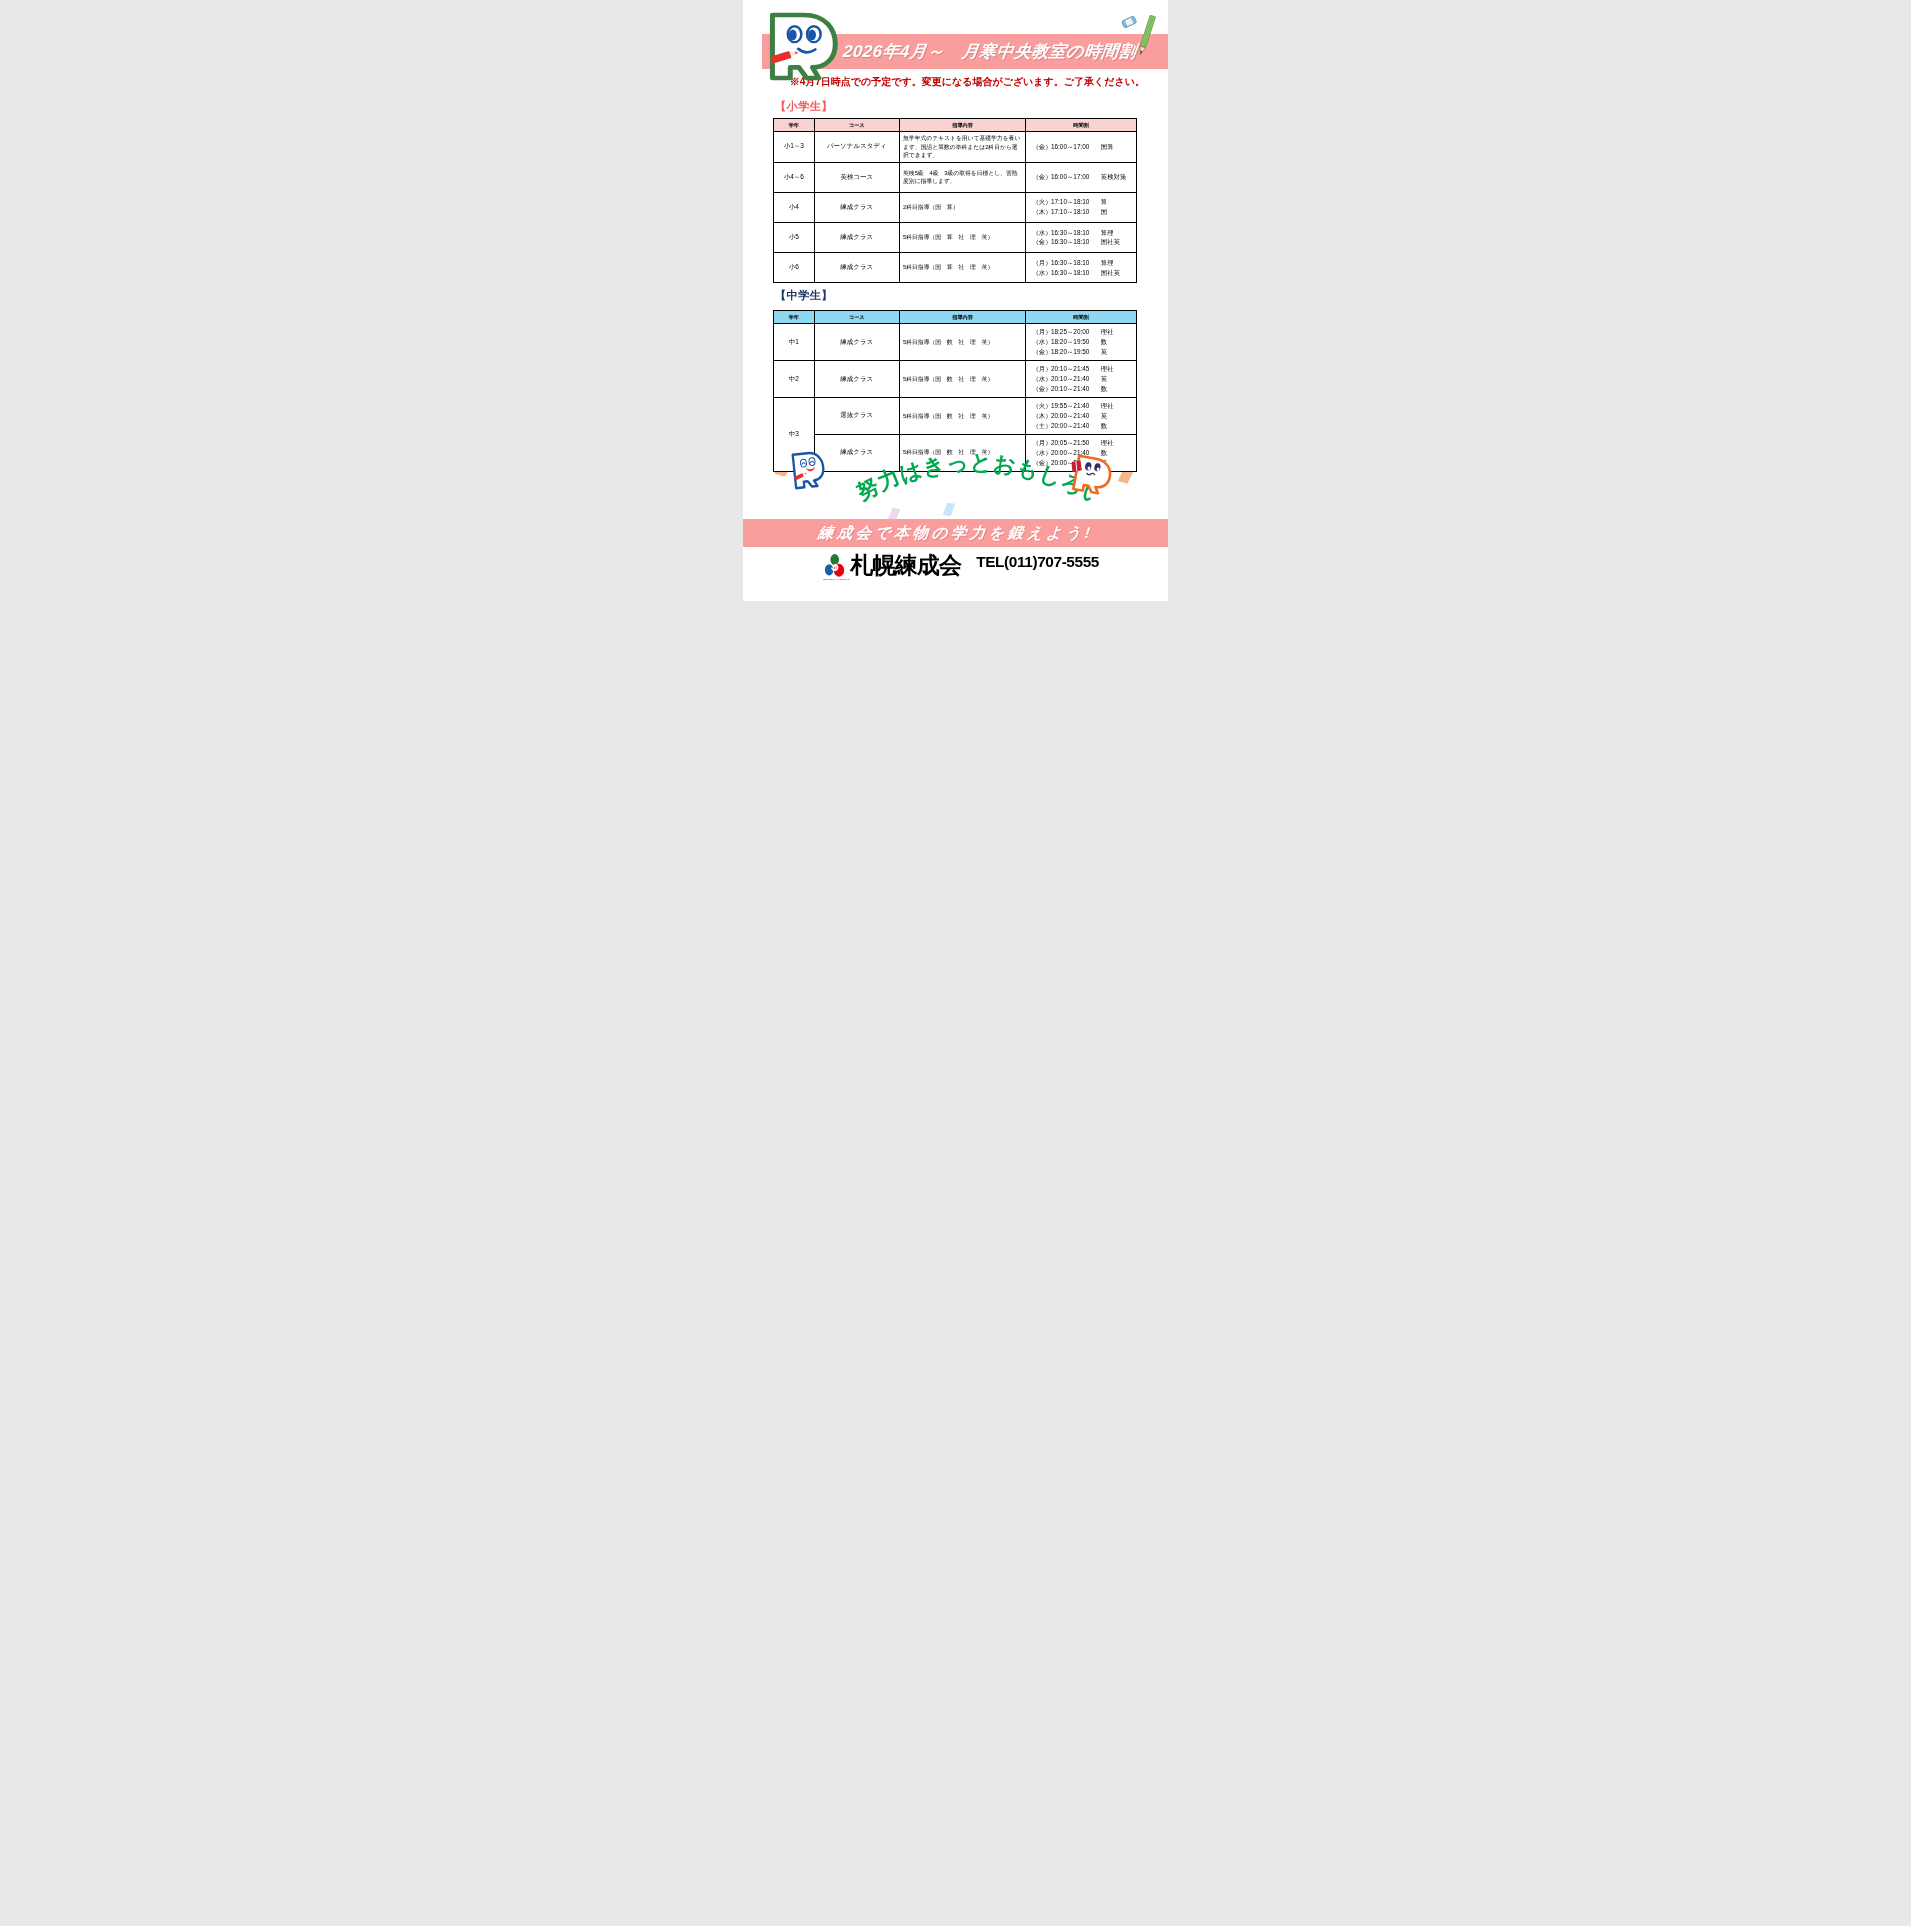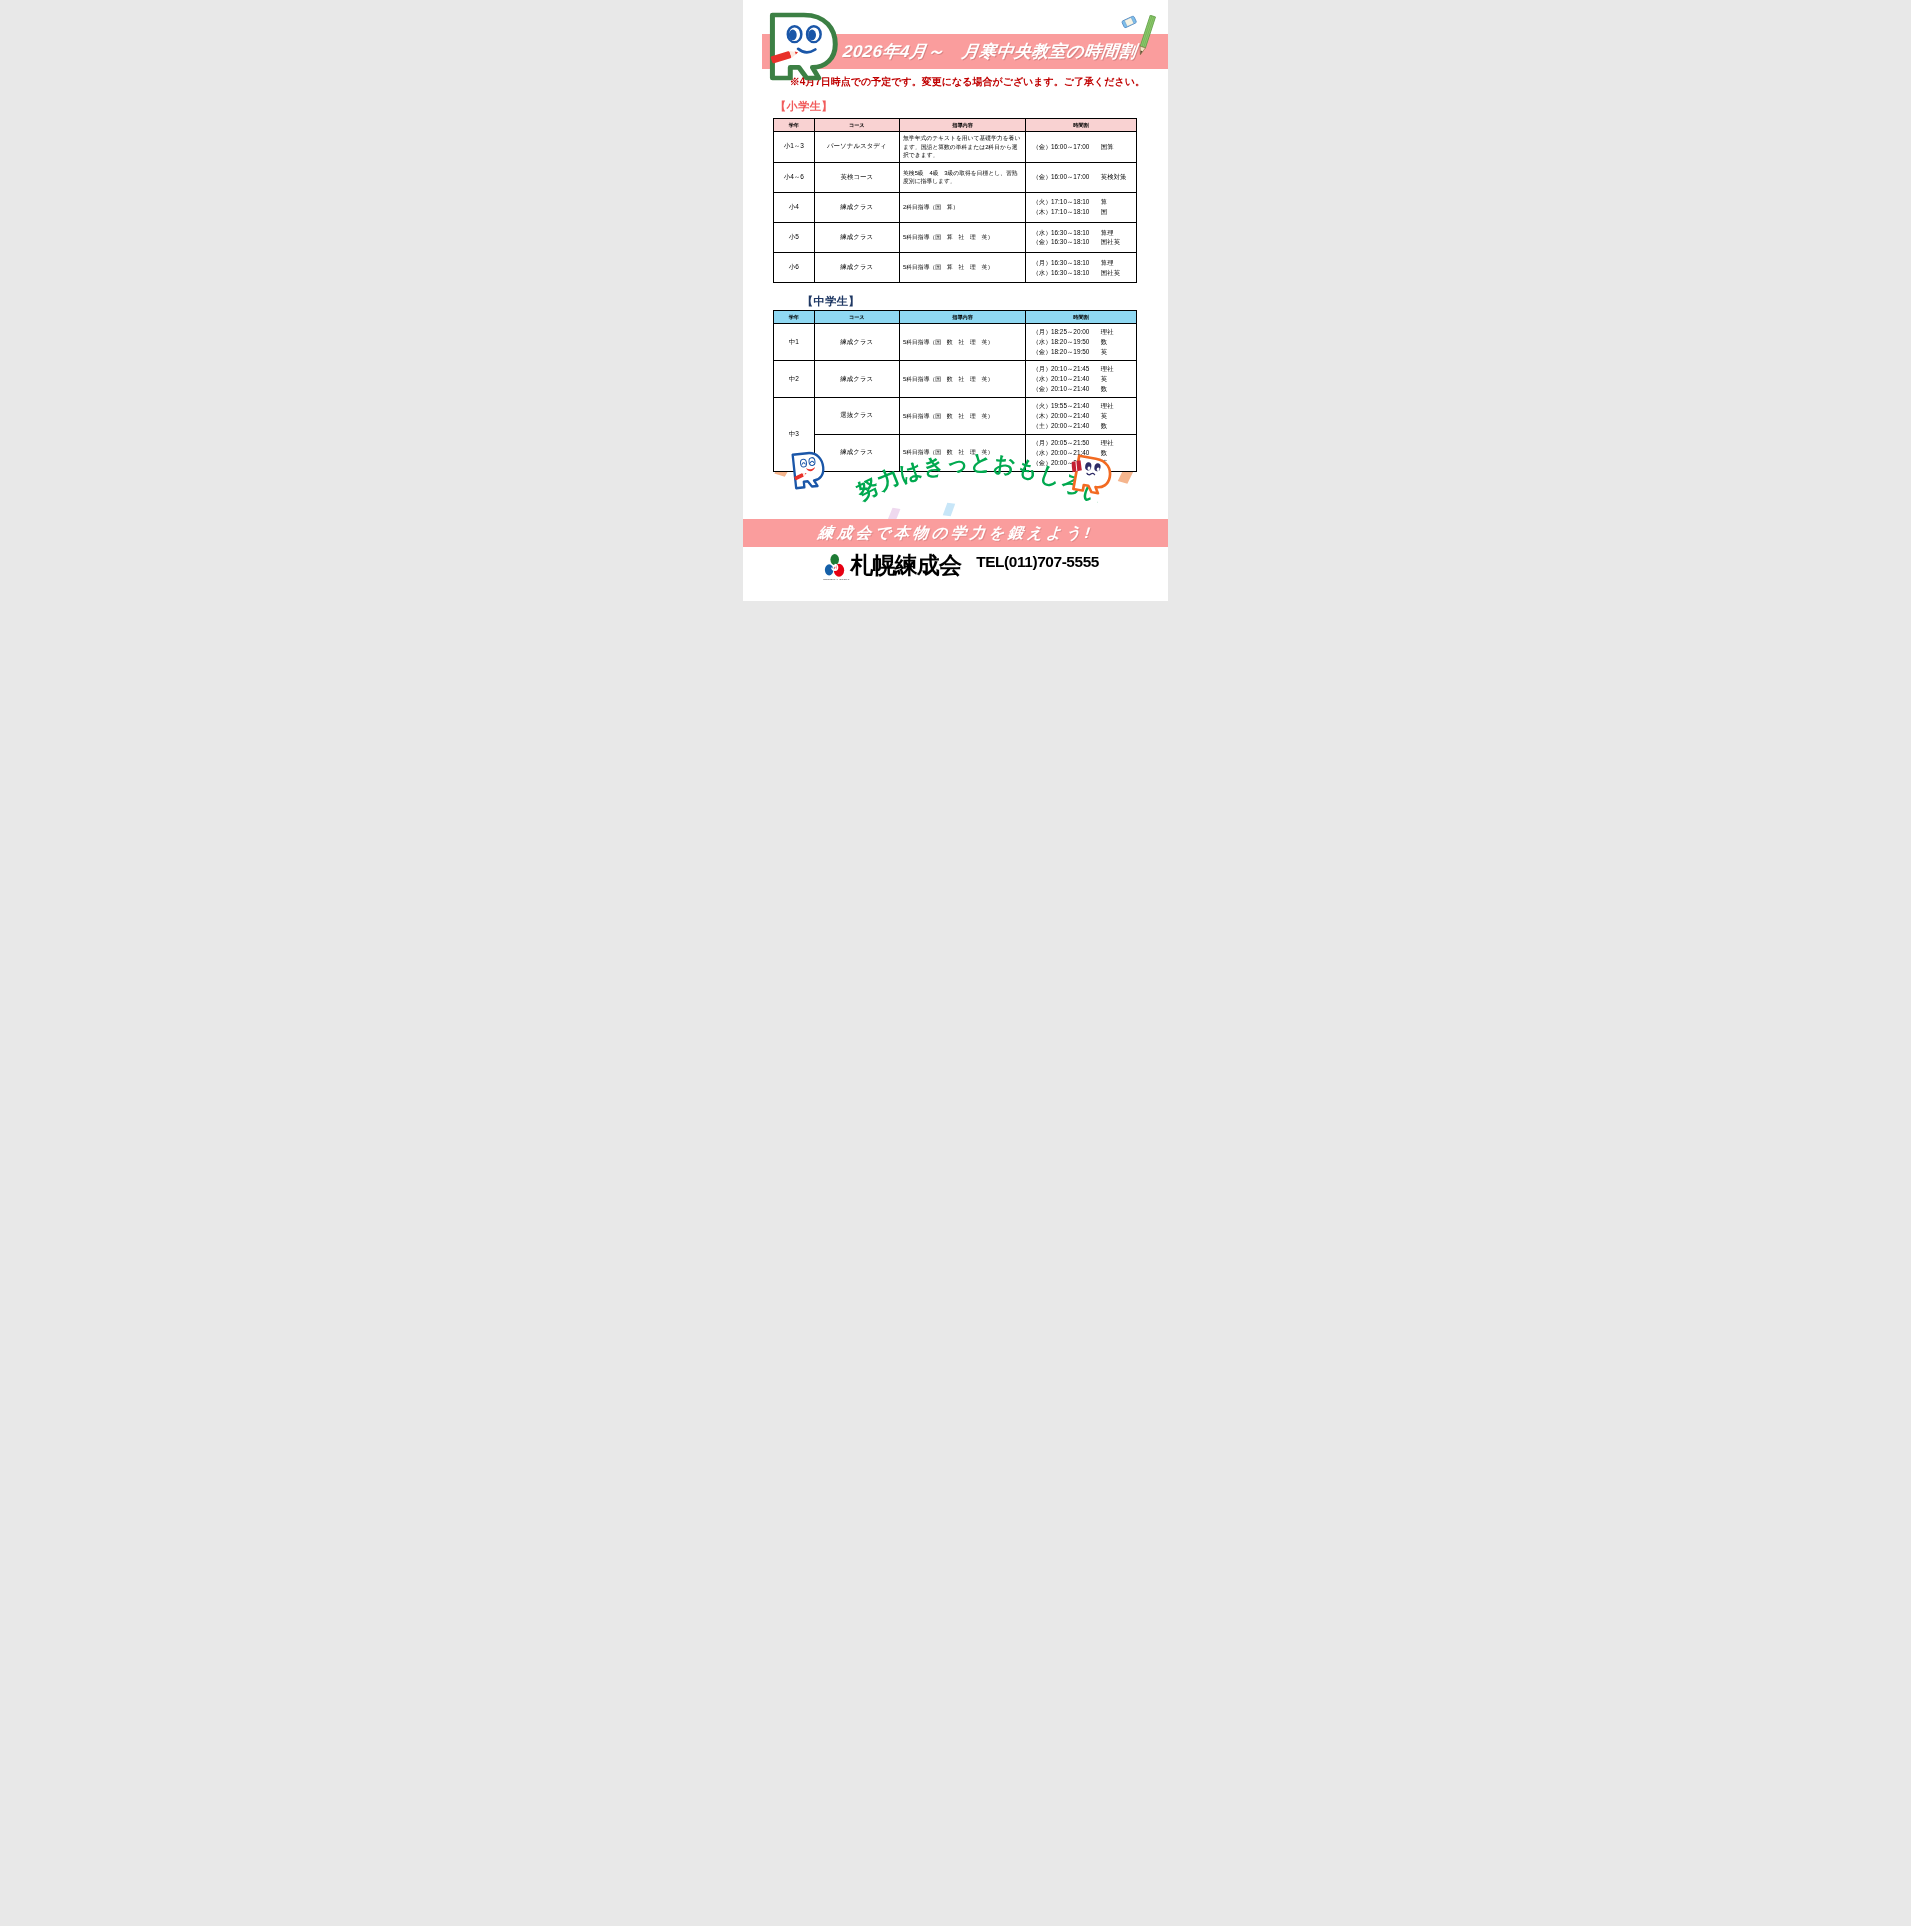--- a/index.html
+++ b/index.html
@@ -12,21 +12,21 @@
               transform:skewX(-7deg);white-space:nowrap;letter-spacing:0.4px;
               text-shadow:1.2px 1.2px 0 rgba(120,60,60,0.25);}
   .mascot{position:absolute;z-index:3;}
   .mascot-top{left:17.7px;top:9.2px;width:80px;height:73px;}
   .pencil-top{position:absolute;right:10px;top:14.6px;width:37px;height:45px;z-index:3;}
   .notice{position:absolute;top:75px;right:23px;z-index:2;color:var(--notice-red);
           font-size:10px;font-weight:bold;white-space:nowrap;}
   
   .sec-heading{position:absolute;left:32px;font-size:11.2px;font-weight:bold;letter-spacing:0.4px;z-index:2;}
   .h-elem{top:99px;color:var(--heading-red);}
-  .h-jr{top:294px;color:var(--heading-navy);margin-left:27px;}
+  .h-jr{top:288px;color:var(--heading-navy);}
   
   table.sched{position:absolute;left:30px;width:364px;border-collapse:collapse;table-layout:fixed;z-index:2;
               background:#fff;}
   .t-elem{top:118px;}
   .t-jr{top:310px;}
   table.sched{border:1.2px solid #000;}
   table.sched th,table.sched td{border-left:0.4px solid #000;border-right:0.4px solid #000;
               border-top:1.2px solid #000;border-bottom:1.2px solid #000;}
   table.sched th{font-size:5.2px;font-weight:bold;height:10.8px;padding:0.8px 0;text-align:center;}
   .t-elem th{background:var(--table-header-pink);}

